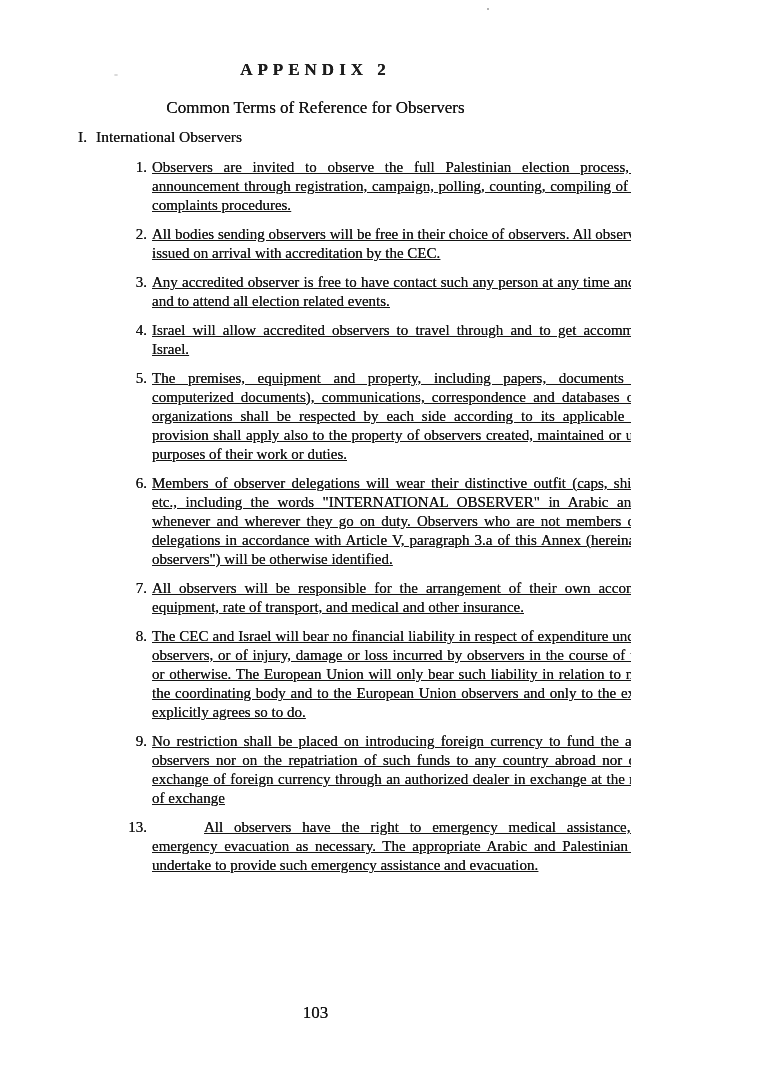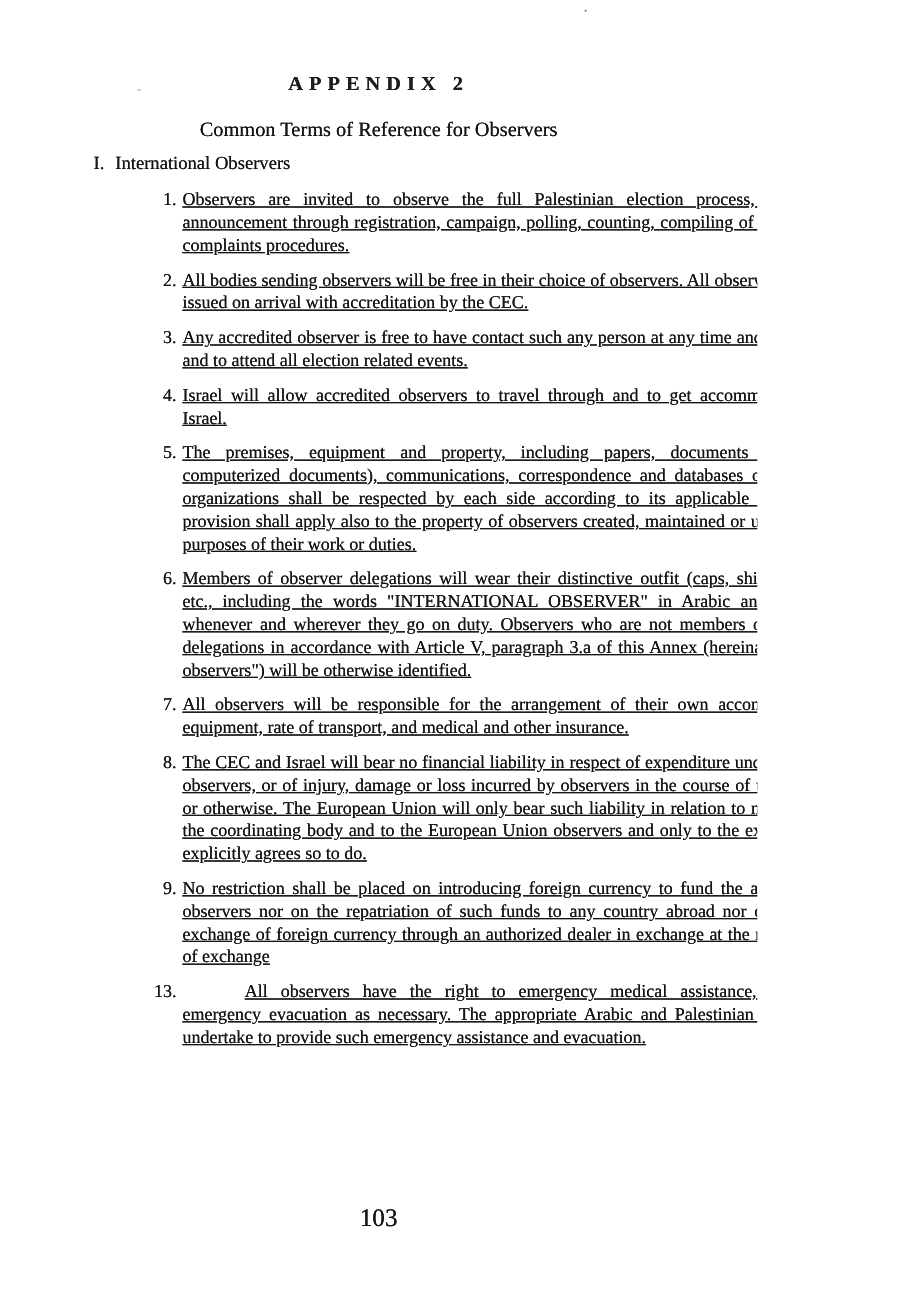--- a/index.html
+++ b/index.html
@@ -74,21 +74,21 @@
   }
   .item.tabbed .itext {
     text-indent: 52px;
   }
   .page-number {
     position: absolute;
     top: 1003px;
     left: 0;
     width: 100%;
     text-align: center;
-    font-size: 21px;
+    font-size: 17px;
   }
   .speck {
     position: absolute;
     background: #9a9a9a;
     border-radius: 50%;
   }
   .speck-1 { left: 487px; top: 8px; width: 2px; height: 2px; }
   .speck-2 { left: 114px; top: 74px; width: 4px; height: 2px; opacity: 0.4; }
 </style>
 </head>

